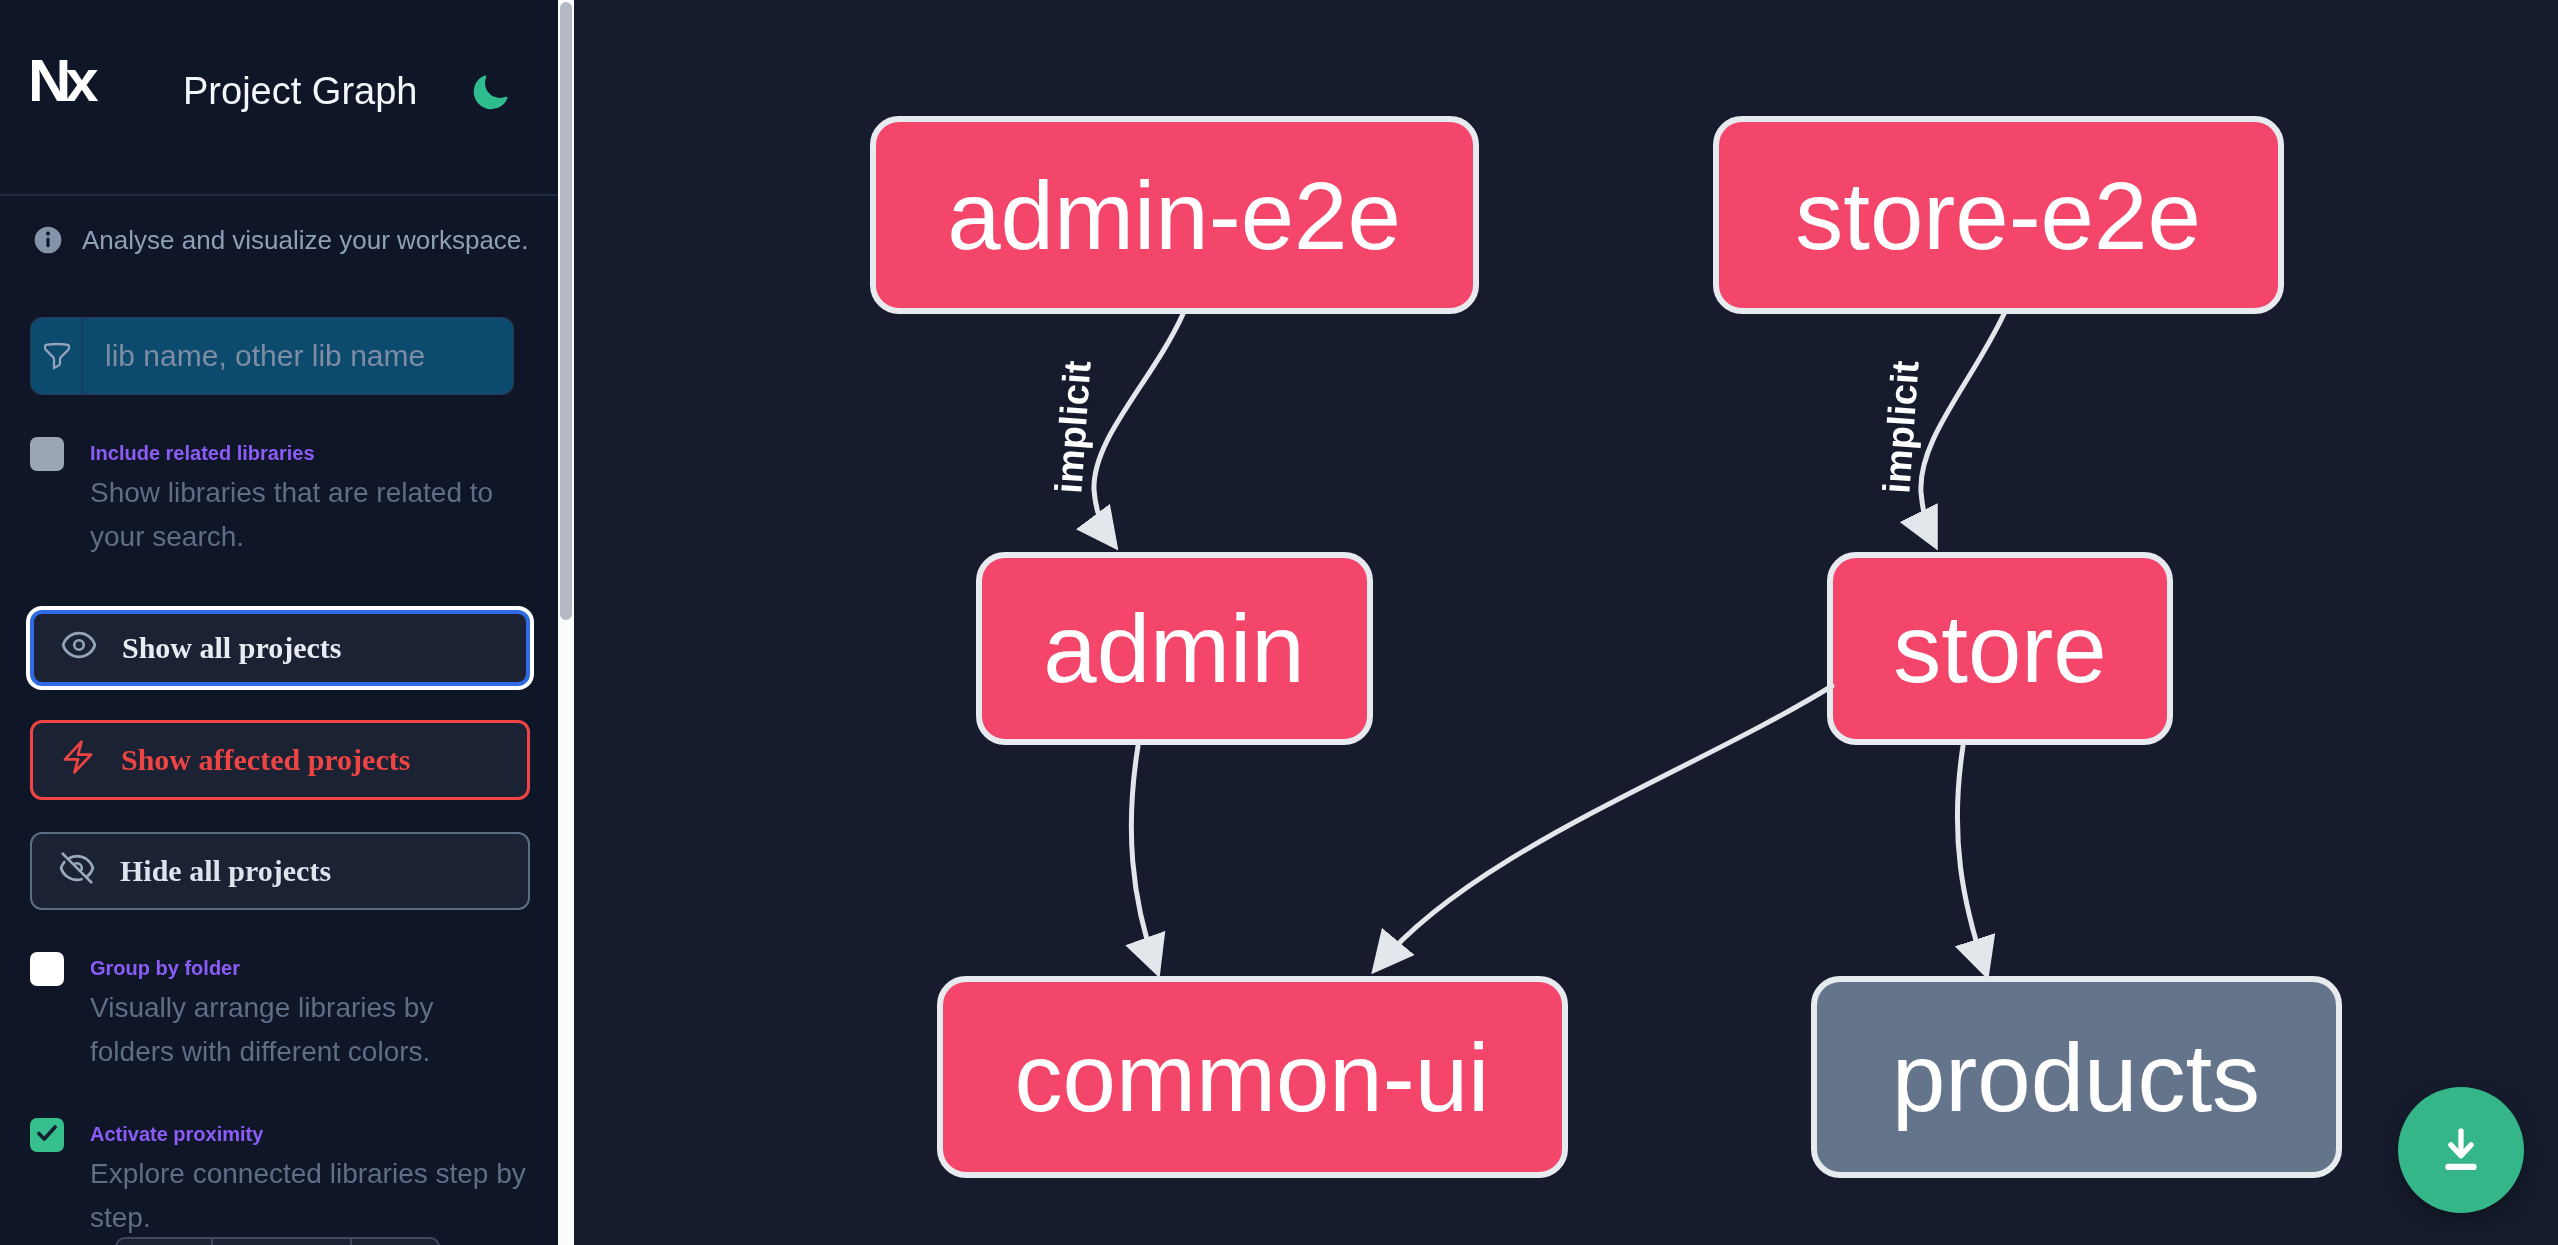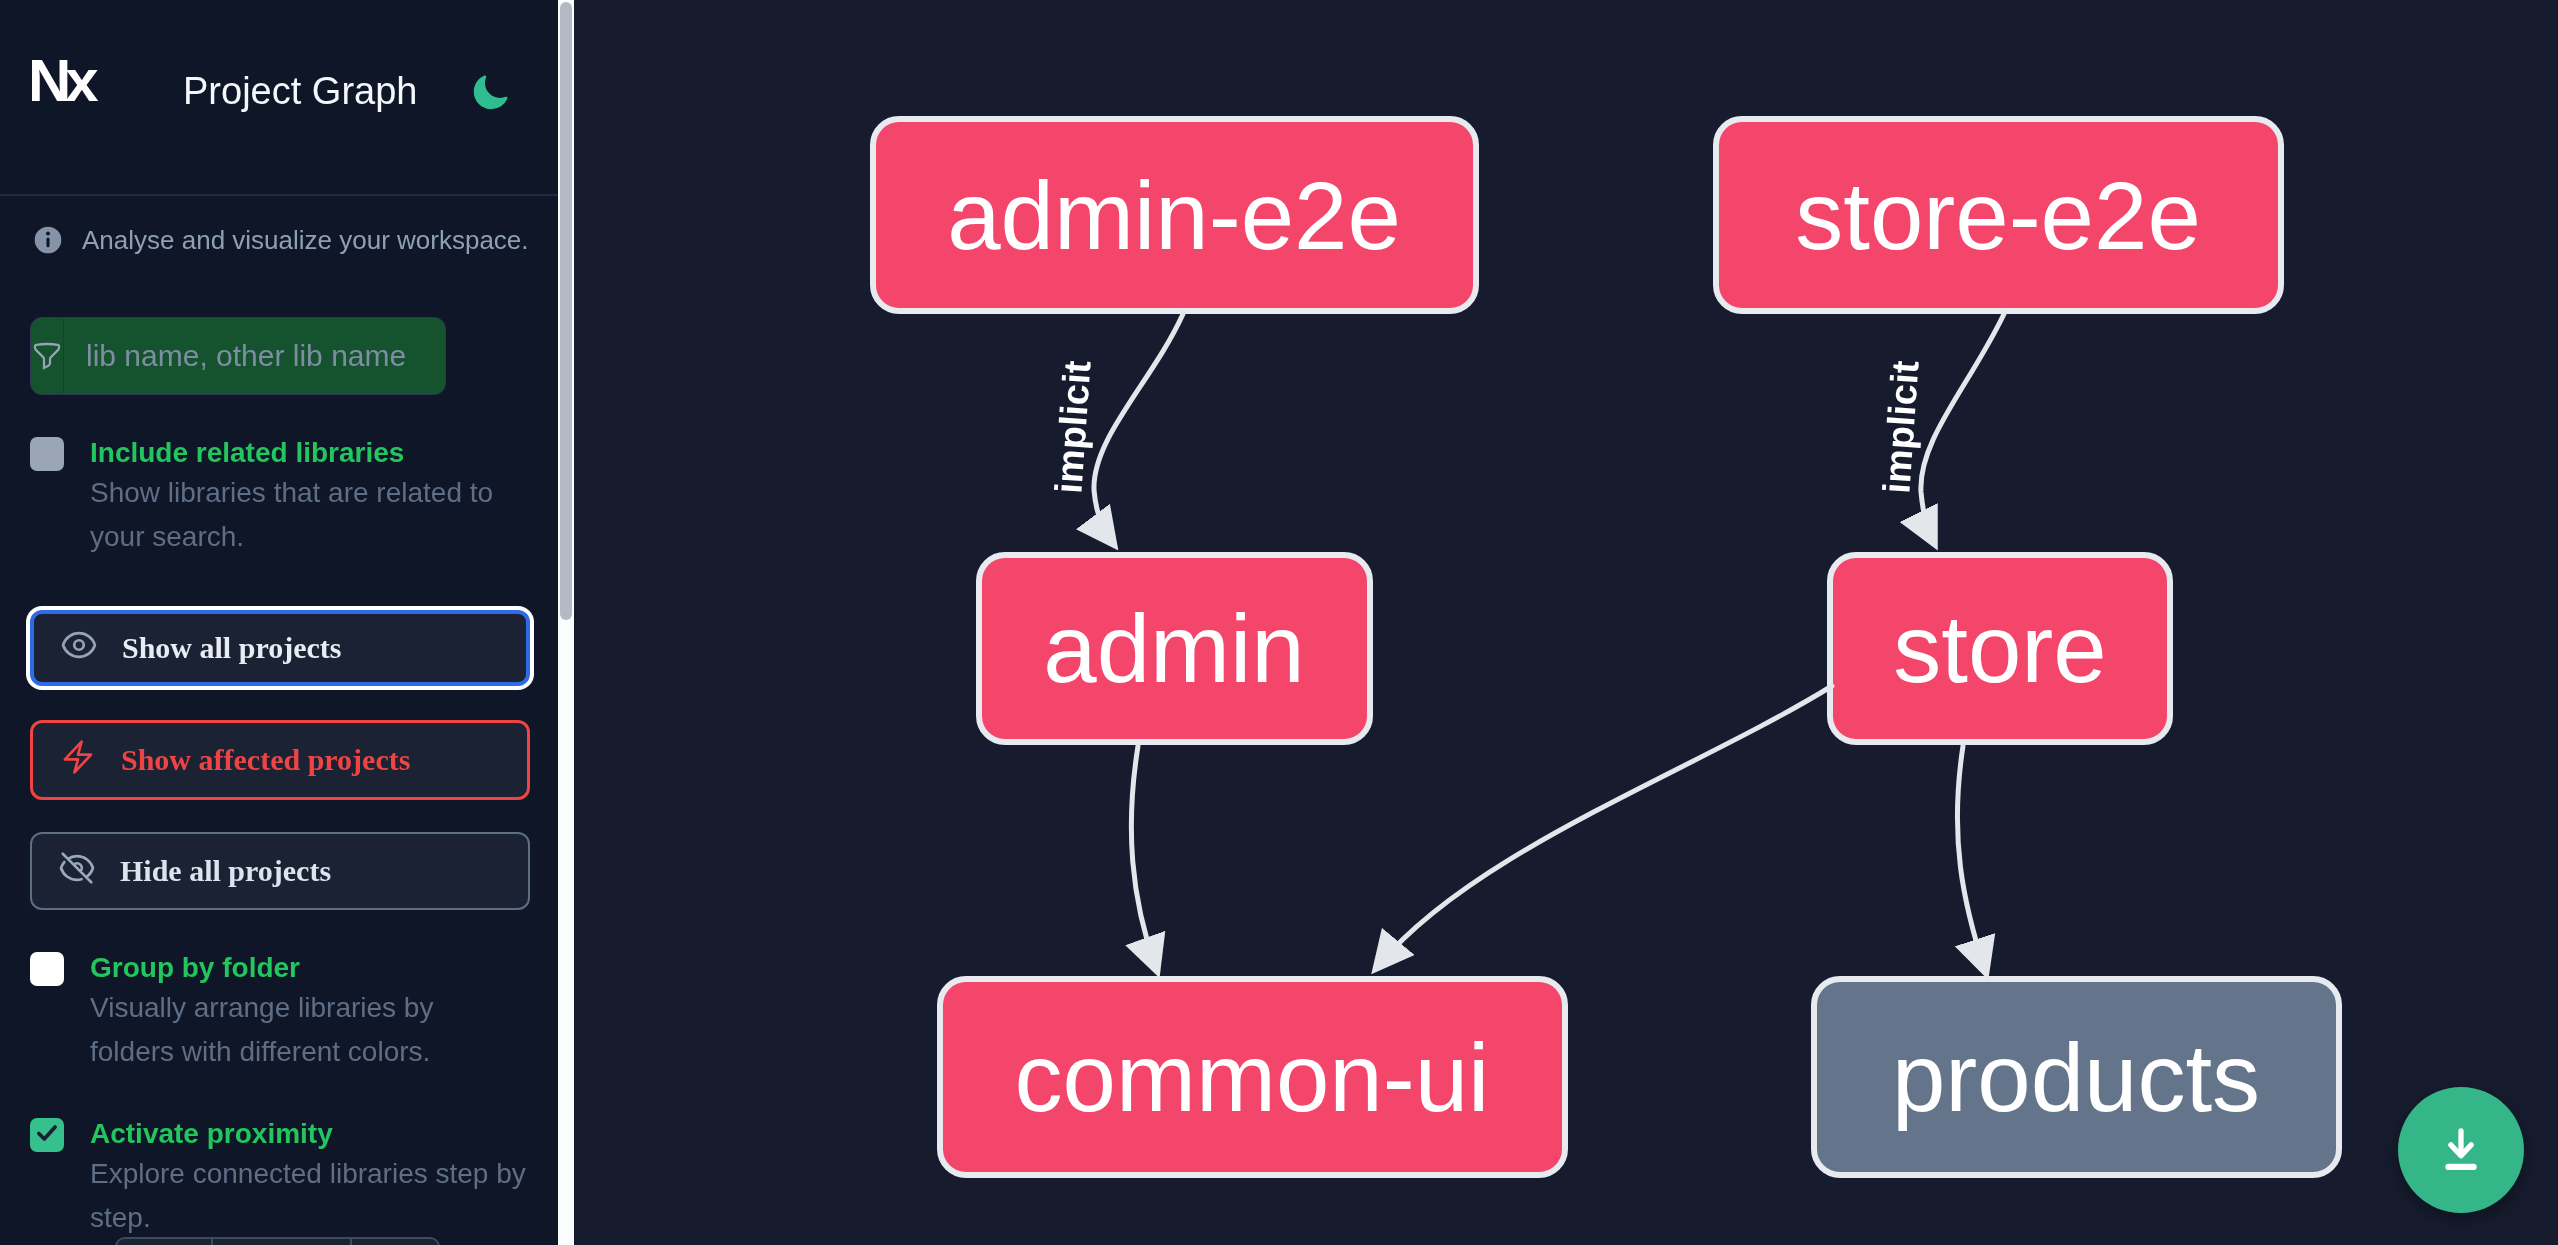--- a/index.html
+++ b/index.html
@@ -11,33 +11,33 @@
   .logo { position:absolute; left:28px; top:46px; font-size:60px; font-weight:900; letter-spacing:-6px; color:#ffffff; }
   .app-title { position:absolute; left:183px; top:70px; font-size:38px; font-weight:400; color:#f4f7fb; }
   .moon-btn { position:absolute; left:468px; top:72px; width:44px; height:44px; background:none; border:none; cursor:pointer; }
   .moon-btn svg { width:40px; height:40px; }
   .header-divider { position:absolute; left:0; top:194px; width:558px; height:2px; background:#202b40; }
 
   .info-row { position:absolute; left:32px; top:222px; width:500px; display:flex; align-items:flex-start; gap:18px;text-align:right; }
   .info-row svg { width:32px; height:32px; flex:none; margin-top:2px; }
   .info-text { font-size:26px; color:#8fa0b5; line-height:36px; }
 
-  .search-box { position:absolute; left:30px; top:317px; width:416px; height:78px; display:flex; align-items:stretch; background:#14532d; border:1px solid #2c3952; border-radius:12px; overflow:hidden; }
+  .search-box { position:absolute; left:30px; top:317px; width:484px; height:78px; display:flex; align-items:stretch; background:#0c4a6e; border:1px solid #2c3952; border-radius:12px; overflow:hidden; }
   .search-icon-cell { width:66px; display:flex; align-items:center; justify-content:center; border-right:1px solid #27334a; }
   .search-icon-cell svg { width:32px; height:32px; }
   .search-input { flex:1; background:transparent; border:none; outline:none; padding:0 22px; font-family:"Liberation Sans",sans-serif; font-size:30px; color:#cbd5e1; }
   .search-input::placeholder { color:#7e8da3; }
 
   .check-row { position:absolute; left:30px; display:flex; gap:26px; }
   .checkbox { width:34px; height:34px; border-radius:7px; flex:none; margin-top:2px; display:flex; align-items:center; justify-content:center; }
   .cb-gray  { background:#9aa5b6; }
   .cb-white { background:#ffffff; }
   .cb-green { background:#35c08e; }
   .cb-green svg { width:26px; height:26px; }
-  .check-label { font-size:28px; font-weight:600; color:#22c55e; line-height:36px; }
+  .check-label { font-size:20px; font-weight:600; color:#8b5cf6; line-height:36px; }
   .check-desc  { font-size:28px; font-weight:400; color:#5f6e85; line-height:44px; }
 
   .btn { position:absolute; left:30px; width:500px; display:flex; align-items:center; gap:24px; padding:0 26px; border-radius:12px; background:#1a2233; font-size:30px; font-weight:600; cursor:pointer; font-family:Liberation Serif, serif; }
   .btn svg { width:38px; height:38px; flex:none; }
   .btn-show-all { top:610px; height:76px; border:4px solid #2e6be5; box-shadow:0 0 0 4px #ffffff; color:#e8edf4; }
   .btn-show-all svg { color:#94a3b8; }
   .btn-affected { top:720px; height:80px; border:3px solid #ef4444; color:#ef4444; }
   .btn-hide { top:832px; height:78px; border:2px solid #5d6d84; color:#dde4ee; }
   .btn-hide svg { color:#9aa8bd; }
 

